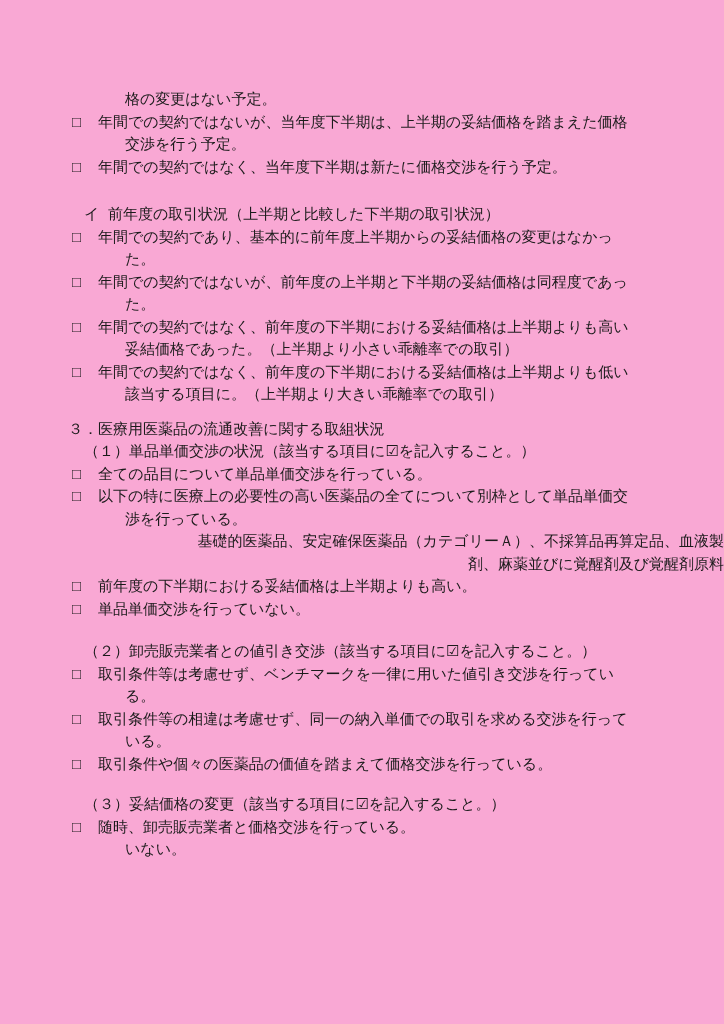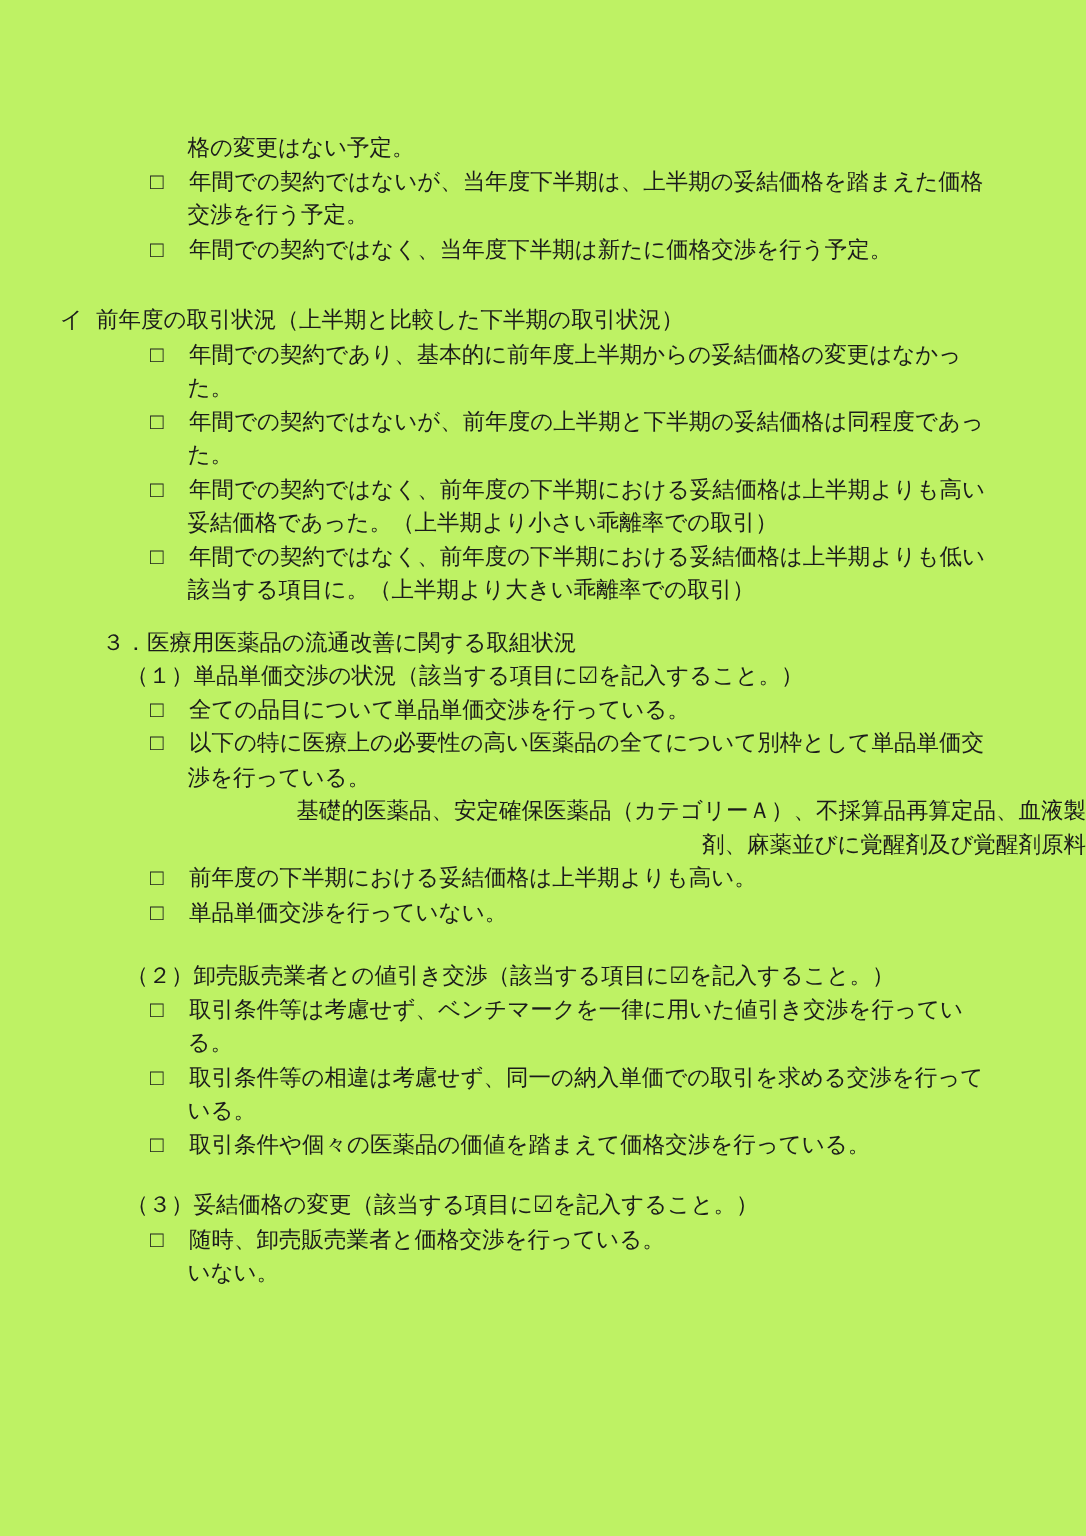--- a/index.html
+++ b/index.html
@@ -1,32 +1,32 @@
 <!DOCTYPE html>
 <html><head>
 <meta charset="utf-8">
 <style>
   html,body{margin:0;padding:0;background:#ffffff;}
   .page{
     position:relative;
     width:724px;
     height:1024px;
-    background:#bef264;
+    background:#f9a8d4;
     box-sizing:border-box;
     padding-top:88px;
     overflow:hidden;
     font-family:"Liberation Sans", sans-serif;
     font-size:15px;
     color:#1b1b1b;
   }
   .line{height:22.5px;line-height:22.5px;white-space:pre;}
   .l-cont{padding-left:125px;}
-  .l-item{padding-left:100px;}
+  .l-item{padding-left:72px;}
   .l-item .marker{display:inline-block;width:26px;}
-  .l-kana{padding-left:40px;}
+  .l-kana{padding-left:84px;}
   .l-kana .marker{display:inline-block;width:24px;}
   .l-head{padding-left:68px;font-weight:normal;}
   .l-paren{padding-left:84px;}
   .l-note{padding-left:138px;text-align:right;}
   .sp1{height:25px;}
   .sp2{height:12px;}
   .sp3{height:20px;}
   .sp4{height:18px;}
 </style>
 </head>

